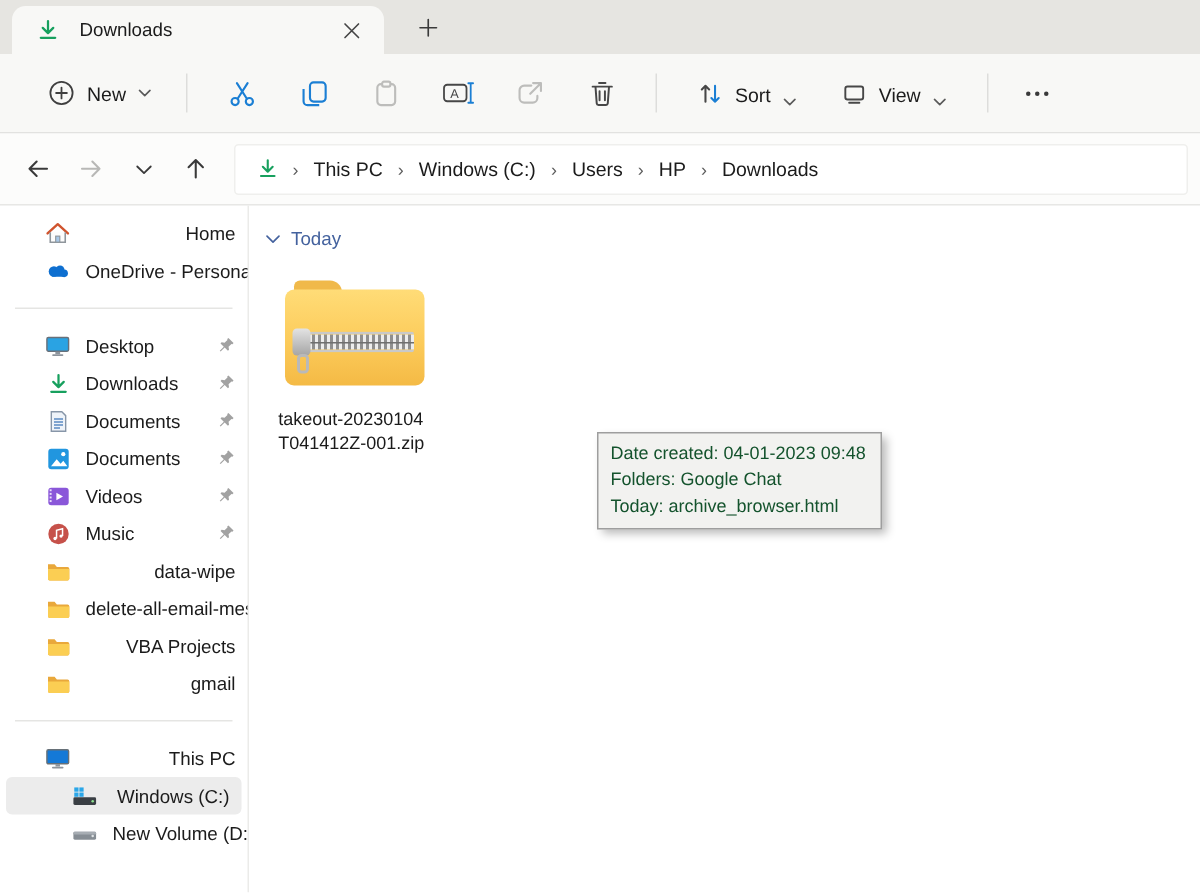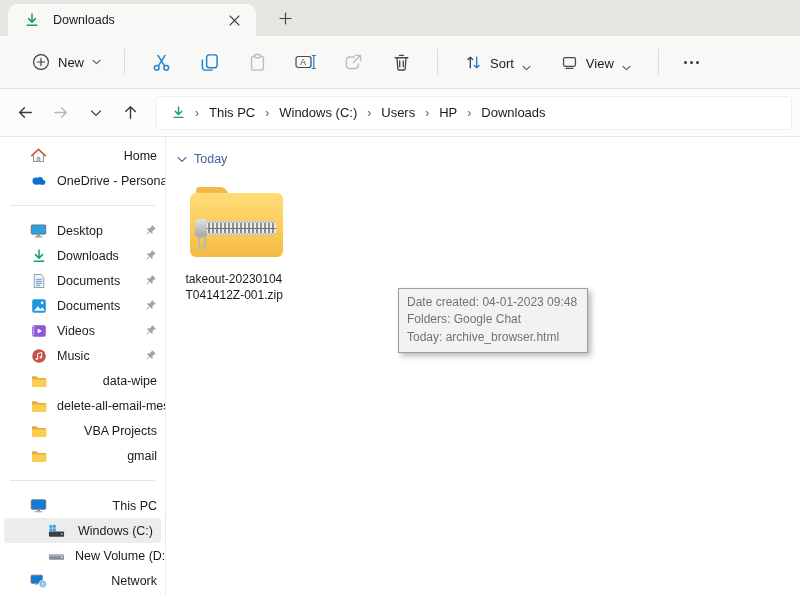--- a/index.html
+++ b/index.html
@@ -75,21 +75,21 @@
   .chrome-logo{position:absolute;left:25px;top:11px;width:46px;height:46px;border-radius:50%;
     background:conic-gradient(from -150deg,#ea4335 0 120deg,#fbbc05 0 240deg,#34a853 0 360deg);
     display:flex;align-items:center;justify-content:center;}
   .chrome-inner{width:22px;height:22px;border-radius:50%;background:#fff;display:flex;align-items:center;justify-content:center;}
   .chrome-core{width:15px;height:15px;border-radius:50%;background:#4285f4;}
   .of-front{position:absolute;left:0;bottom:3px;width:96px;height:42px;border-radius:5px 8px 6px 6px;
     background:linear-gradient(180deg,#ffdf7e,#f5bc48);transform:rotate(-4deg);transform-origin:50% 100%;}
   
   .tooltip{position:absolute;left:398px;top:288px;background:#f2f2f0;border:1px solid #9e9e9e;
     padding:5px 10px 6px 8px;font-size:12px;line-height:1.45;white-space:nowrap;
-    box-shadow:3px 3px 6px rgba(0,0,0,.28);z-index:10;color:#737373;}
+    box-shadow:3px 3px 6px rgba(0,0,0,.28);z-index:10;color:#14532d;}
   svg{display:block;}
 </style>
 </head>
 <body>
 
 <div class="titlebar">
   <div class="tab">
     <span class="tab-dl">
       <svg viewBox="0 0 16 16">
           <path d="M8 2v8M4.5 6.6L8 10.1l3.5-3.5" stroke="#17a05e" stroke-width="1.5" fill="none" stroke-linecap="round" stroke-linejoin="round"></path>
@@ -432,31 +432,20 @@
     </div>
     <div class="srow drive">
       <span class="sicon">
         <svg viewBox="0 0 18 14" width="18" height="14">
             <rect x="1" y="5.4" width="16" height="5.6" rx="1" fill="#868d94"></rect>
             <rect x="1" y="5.4" width="16" height="2" rx="1" fill="#a7adb3"></rect>
             <circle cx="14.6" cy="8.4" r="0.9" fill="#dfe3e6"></circle>
           </svg>
       </span>
       <span>New Volume (D:)</span>
-    </div>
-    <div class="srow">
-      <span class="sicon">
-        <svg viewBox="0 0 16 16" width="17" height="17">
-            <rect x="1" y="3" width="10.6" height="7.6" rx="0.9" fill="#1479d7" stroke="#667078" stroke-width="0.8"></rect>
-            <rect x="5" y="10.8" width="2.4" height="1.2" fill="#8d949c"></rect>
-            <circle cx="12" cy="11.2" r="3.4" fill="#35a2e0" stroke="#fff" stroke-width="0.7"></circle>
-            <path d="M8.8 11.2h6.4M12 8v6.4M9.8 9.4c1.4 1 3 1 4.4 0M9.8 13c1.4-1 3-1 4.4 0" stroke="#fff" stroke-width="0.55" fill="none"></path>
-          </svg>
-      </span>
-      <span>Network</span>
     </div>
   </div>
 
   <div class="main">
     <div class="group-header">
       <span>
         <svg width="10" height="7" viewBox="0 0 10 7">
             <path d="M1 1.4l4 4 4-4" stroke="#44629e" stroke-width="1.1" fill="none" stroke-linecap="round" stroke-linejoin="round"></path>
           </svg>
       </span>

